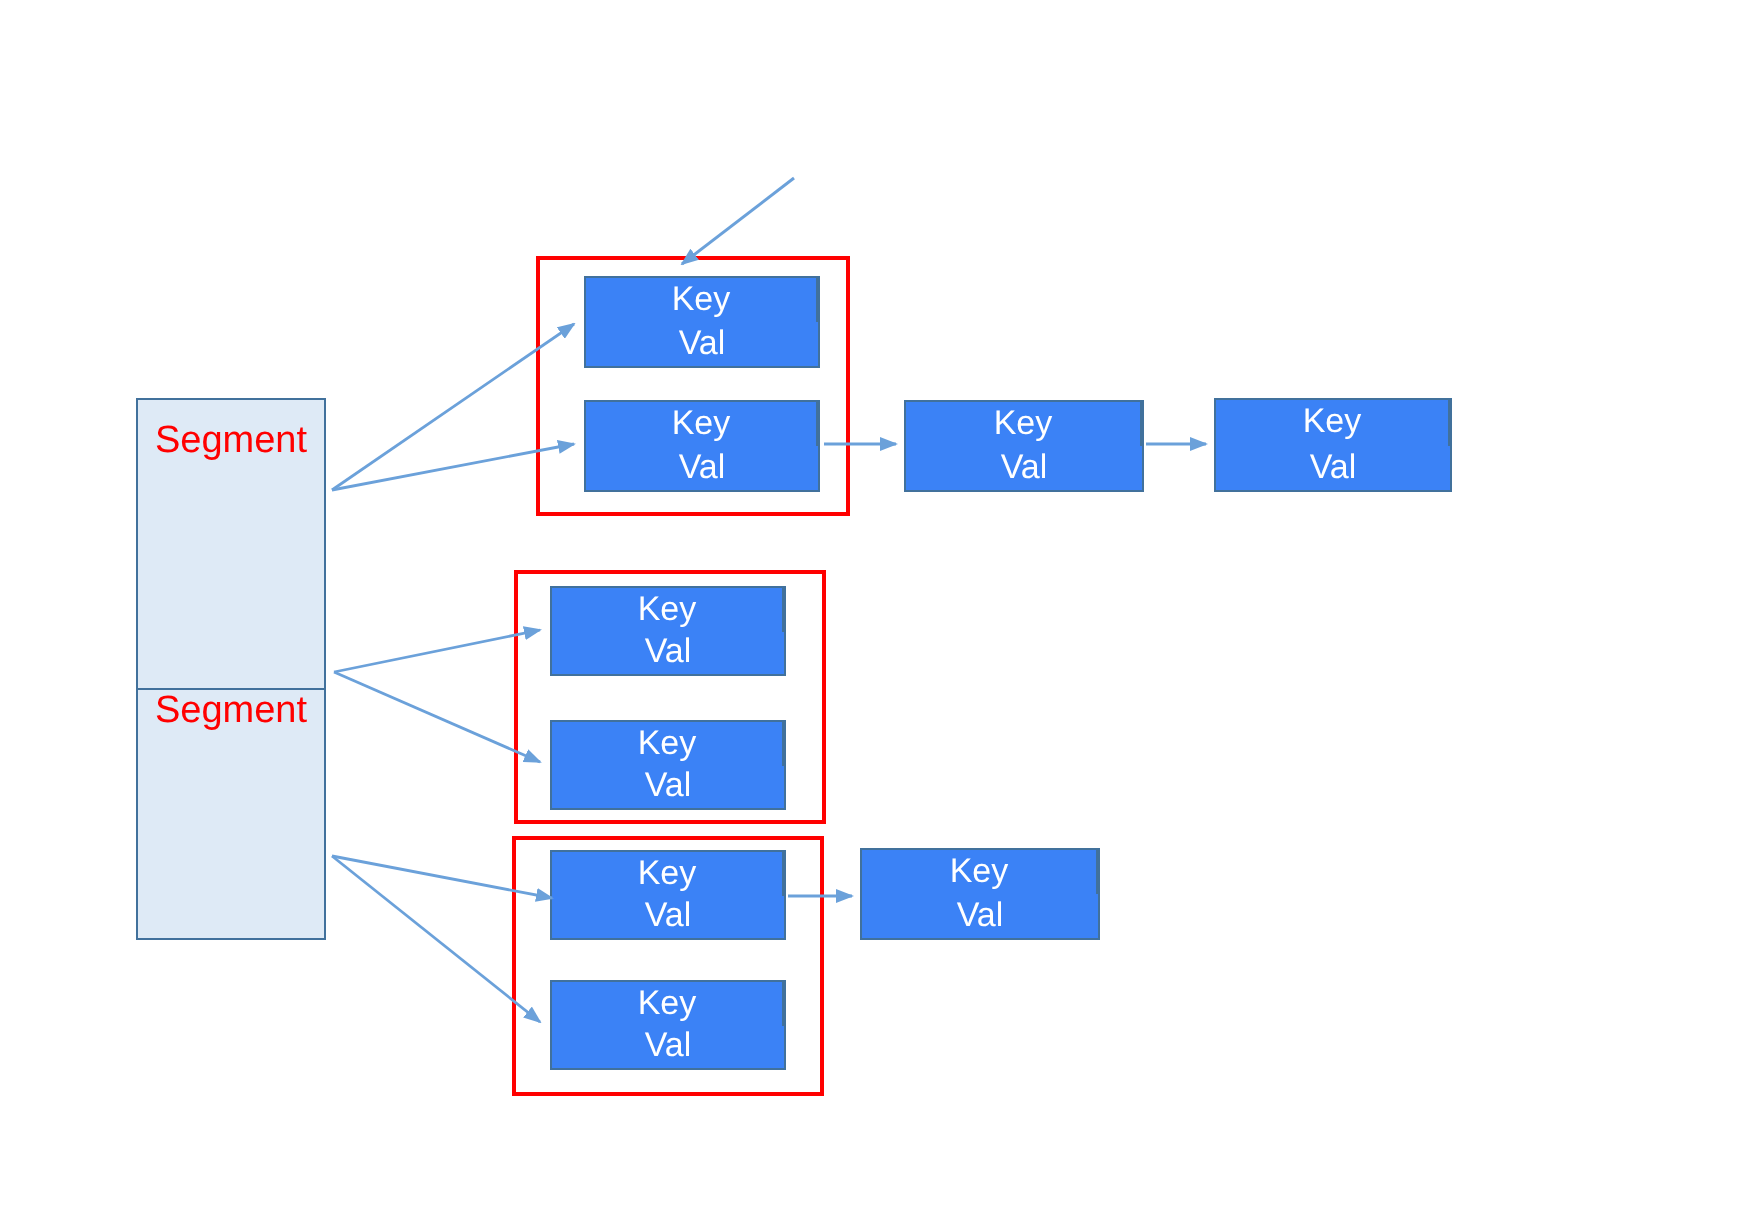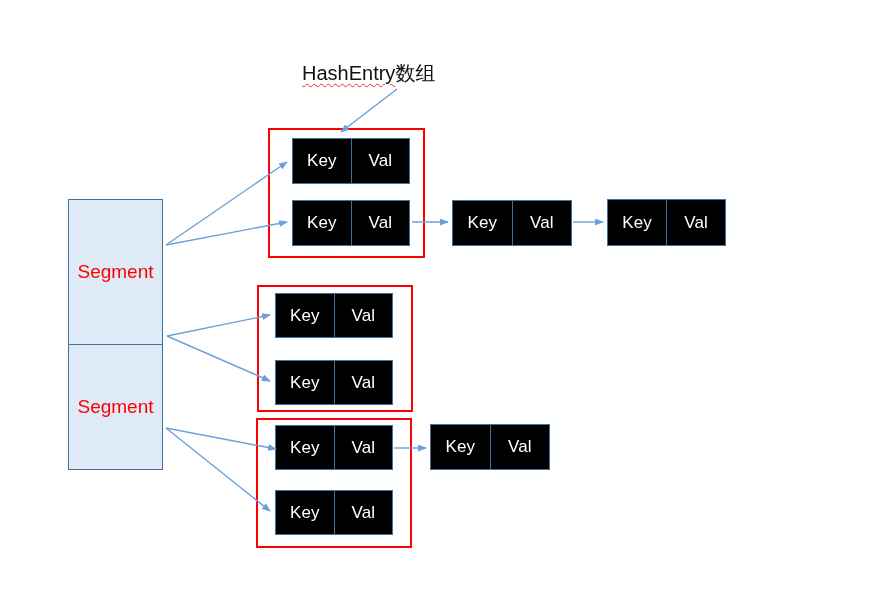--- a/index.html
+++ b/index.html
@@ -41,21 +41,21 @@
     height: 271px;
     border: 1.5px solid #41719C;
     background: #DEEAF6;
     box-sizing: border-box;
     display: flex;
     flex-direction: column;
   }
   .segment-cell {
     flex: 1 1 0;
     display: flex;
-    align-items: center;
+    align-items: flex-start;
     justify-content: center;
     box-sizing: border-box;
     margin-top: 10px;
   }
   .segment-cell + .segment-cell {
     border-top: 1.5px solid #41719C;
   }
   .segment-label {
     color: #FF0000;
     font-size: 19px;
@@ -64,24 +64,25 @@
   
   .group-box {
     position: absolute;
     border: 2px solid #FF0000;
     background: transparent;
     box-sizing: border-box;
   }
   
   .kv {
     position: absolute;
-    background: #000000;
+    background: #3b82f6;
     border: 1.5px solid #41719C;
     box-sizing: border-box;
     display: flex;
+    flex-direction: column;
   }
   .kv .cell {
     flex: 1 1 0;
     display: flex;
     align-items: center;
     justify-content: center;
     color: #ffffff;
     font-size: 17px;
   }
   .kv .cell.key {
@@ -93,23 +94,20 @@
     left: 0;
     top: 0;
     pointer-events: none;
   }
 </style>
 </head>
 <body>
 
 <div class="canvas">
 
-  <div class="diagram-title">
-    <span class="squiggle">HashEntry</span><span>数组</span>
-  </div>
 
   <div class="segment-column">
     <div class="segment-cell">
       <span class="segment-label">Segment</span>
     </div>
     <div class="segment-cell">
       <span class="segment-label">Segment</span>
     </div>
   </div>
 

